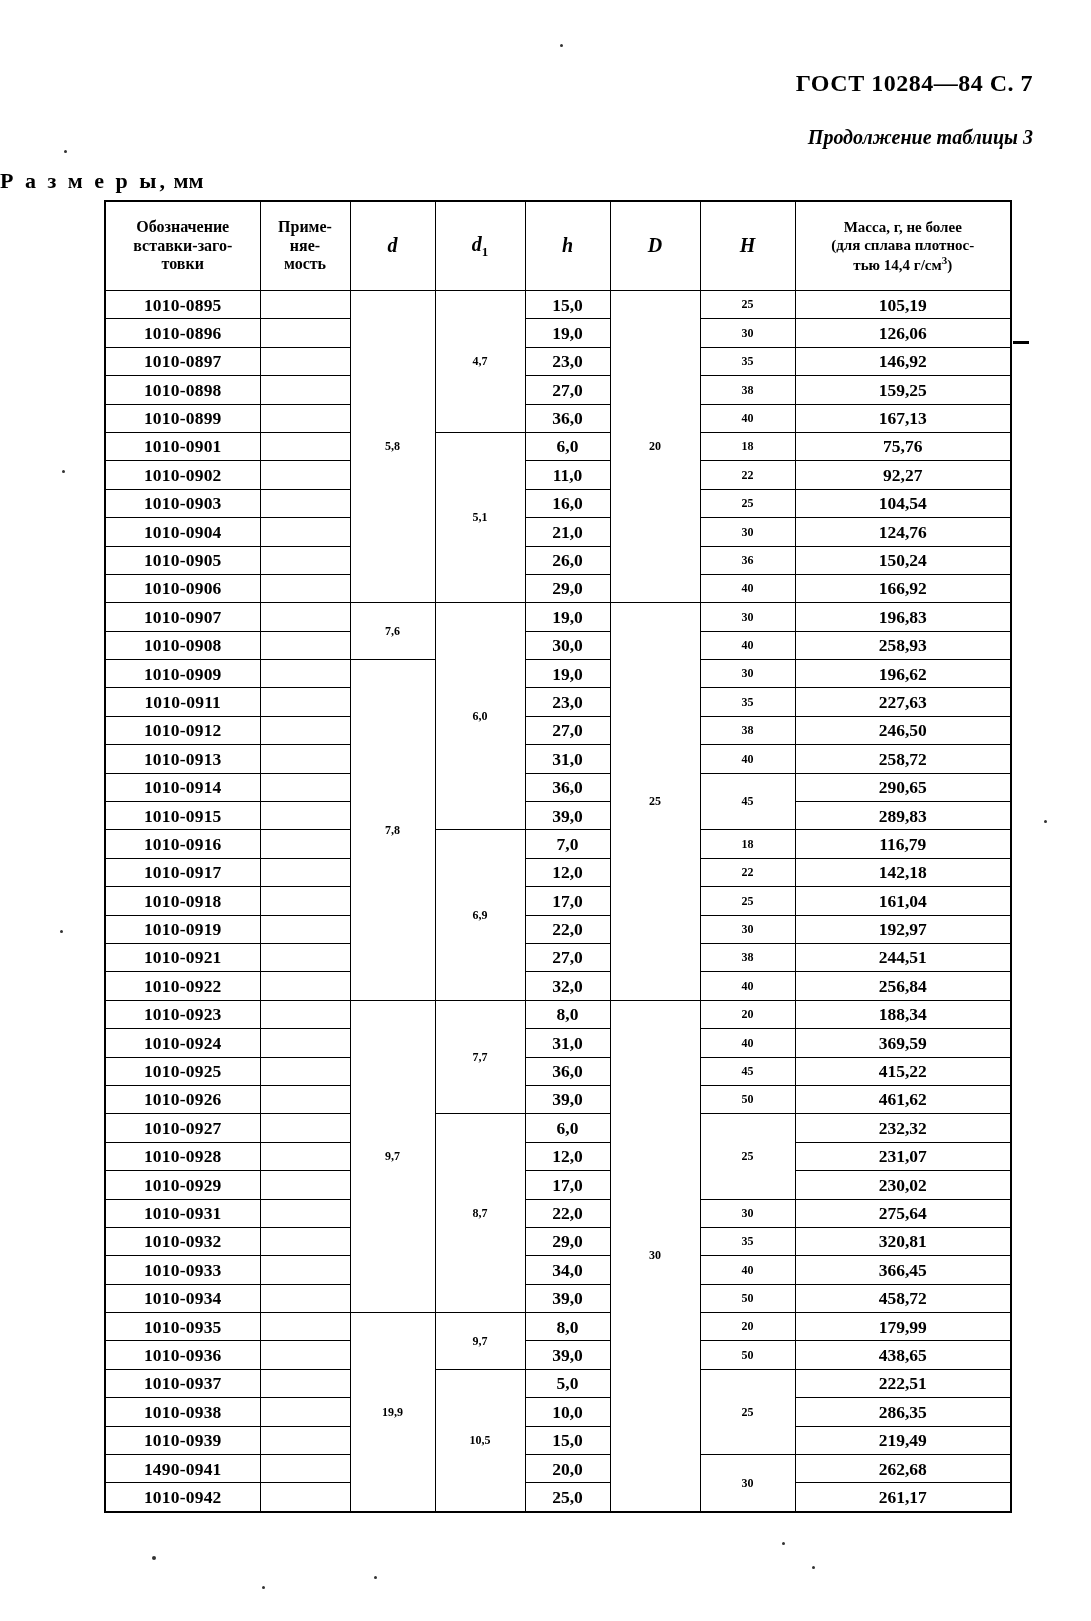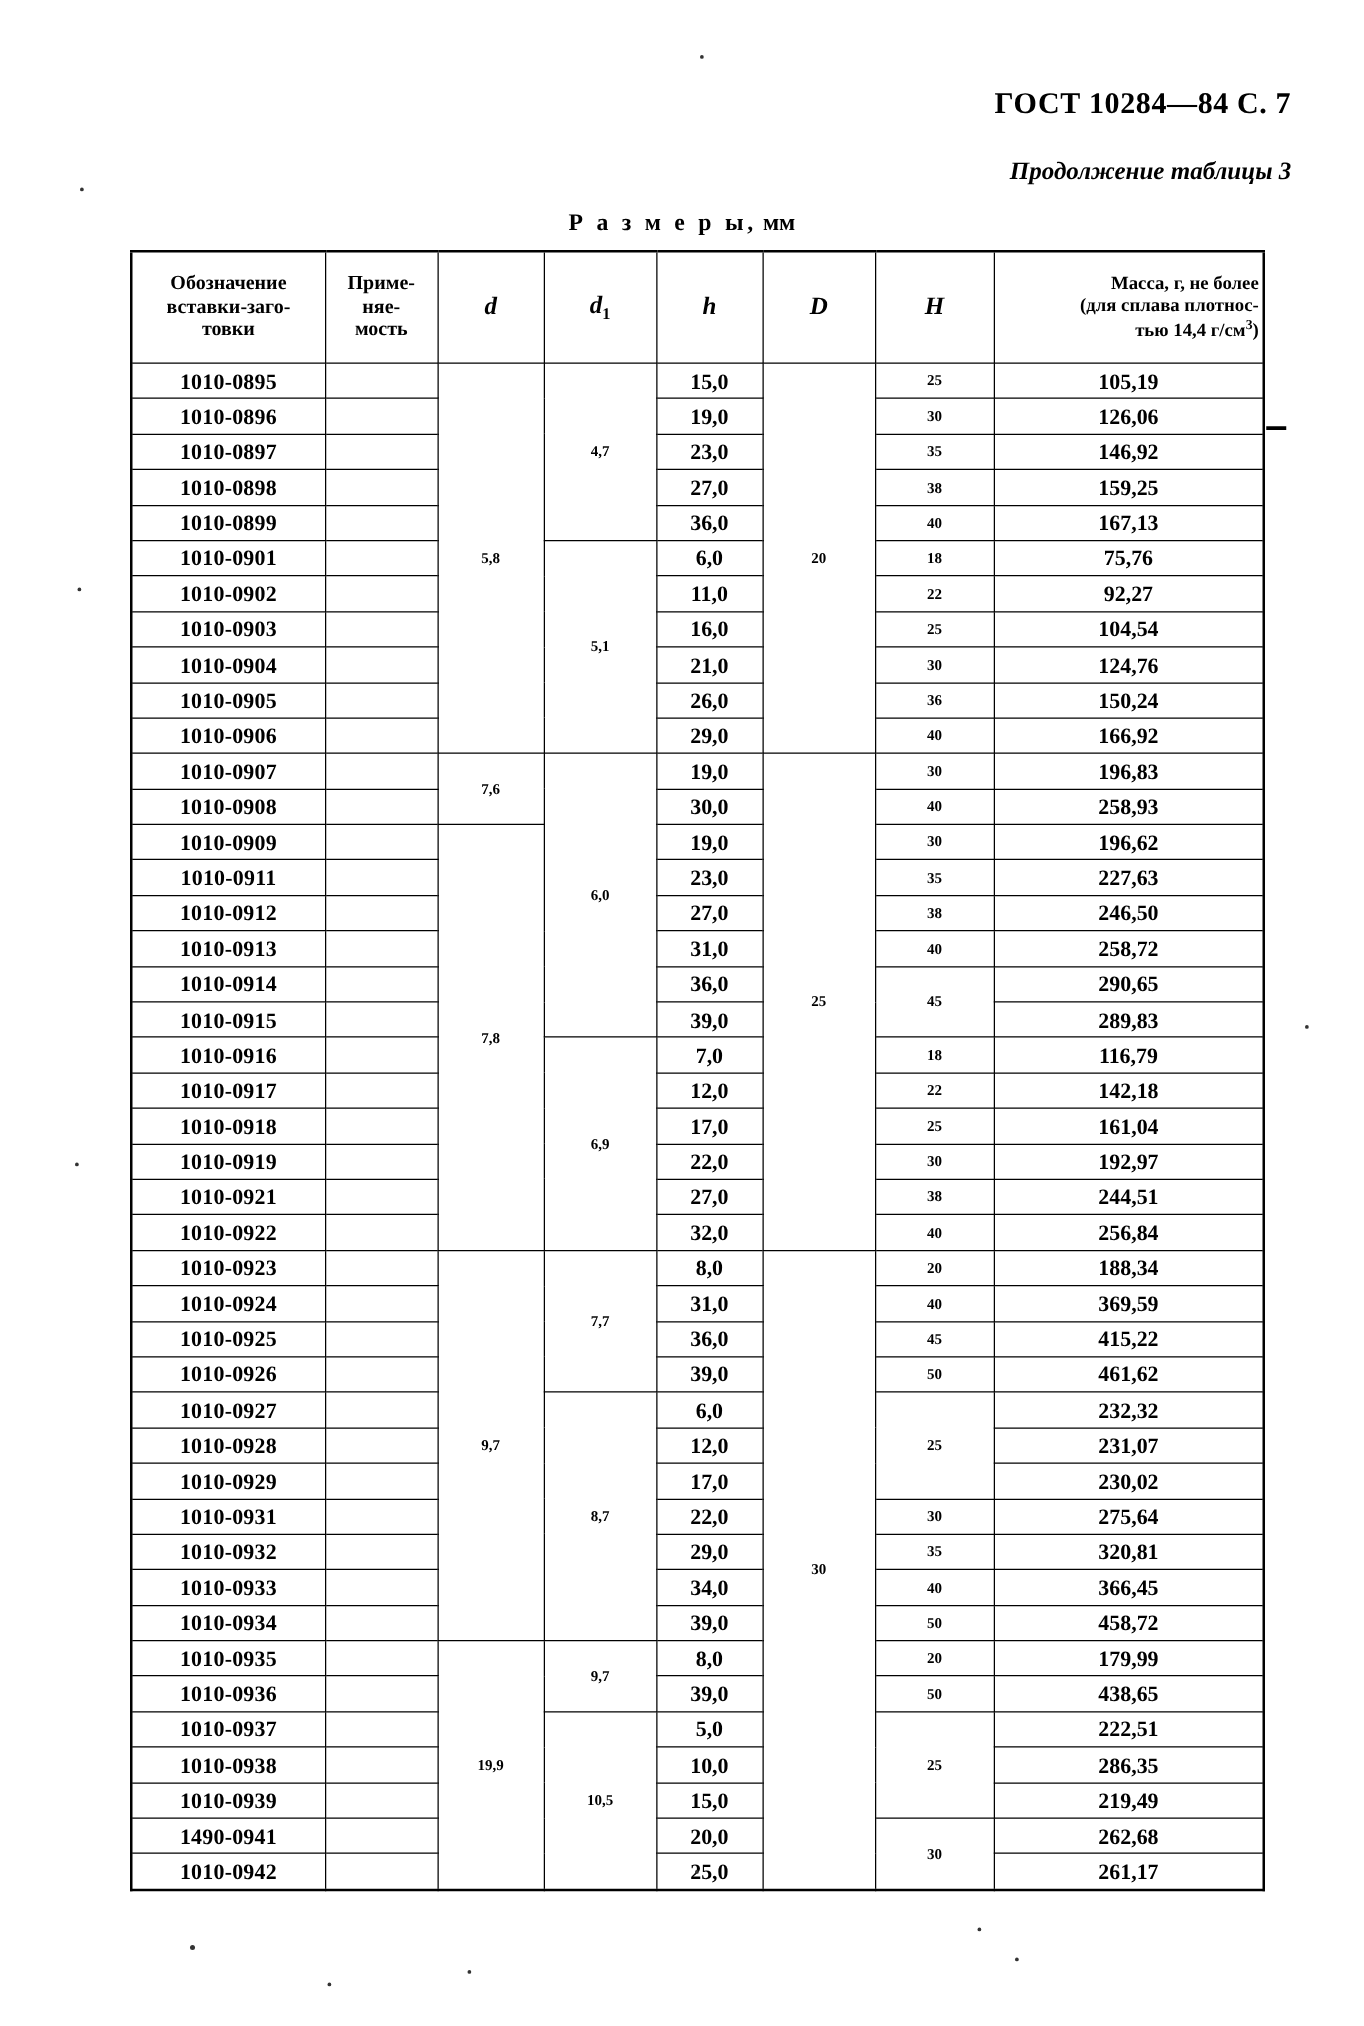--- a/index.html
+++ b/index.html
@@ -20,22 +20,21 @@
     font-weight:bold;font-size:24px;letter-spacing:0.5px;
     white-space:nowrap;
   }
   .cont-label{
     position:absolute;top:126px;right:58px;
     font-style:italic;font-weight:bold;font-size:20px;
     white-space:nowrap;
   }
   .dimensions-label{
     position:absolute;top:168px;left:0;width:100%;
-    text-align:center;
-    font-weight:bold;font-size:19px;
+    font-weight:bold;font-size:22px;
     letter-spacing:3px;
   }
   .dimensions-label .unit{letter-spacing:0px;}
 
   
   .tbl-wrap{
     position:absolute;
     left:104px;top:200px;
     width:1087px;
   }
@@ -58,21 +57,21 @@
     font-weight:bold;
     font-size:16px;
     height:84px;
     padding:2px 3px;
     line-height:1.16;
   }
   table.gost thead th.ital{
     font-style:italic;font-weight:bold;font-size:20px;
   }
   table.gost thead th.mass{
-    font-size:15px;font-weight:bold;line-height:1.2;text-align:right;
+    font-size:15px;font-weight:bold;line-height:1.2;
   }
   table.gost td.code{
     font-weight:bold;
     font-size:17.5px;
     letter-spacing:0.2px;
   }
   table.gost td.num{font-size:17.5px;font-weight:bold;}
   table.gost td.span{font-size:12px;font-weight:bold;}
   table.gost td.applic{}
 

